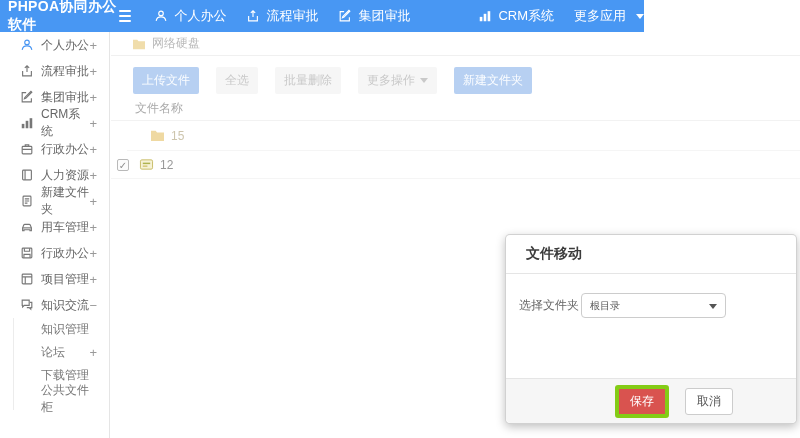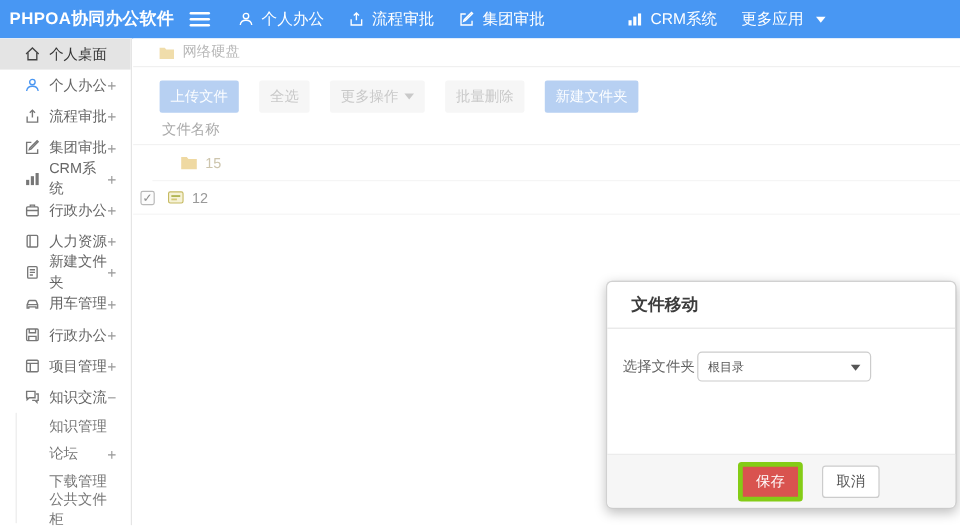--- a/index.html
+++ b/index.html
@@ -1,21 +1,21 @@
 <!DOCTYPE html>
 <html><head>
 <meta charset="utf-8">
 <style>
   * { margin:0; padding:0; box-sizing:border-box; }
   html,body { background:#fff; }
   body { font-family:"Liberation Sans","DejaVu Sans",sans-serif; }
   .app { position:relative; width:800px; height:438px; overflow:hidden; background:#fff; }
 
   
-  .topbar { position:absolute; top:0; left:0; width:800px; height:32px; background:#4897f3; display:flex; align-items:center; color:#fff; }
+  .topbar { position:absolute; top:0; left:0; width:644px; height:32px; background:#4897f3; display:flex; align-items:center; color:#fff; }
   .logo { margin-left:8px; width:150px; font-size:14px; font-weight:bold; letter-spacing:.3px; }
   .hamburger { width:17px; display:flex; flex-direction:column; gap:3px; cursor:pointer; }
   .hamburger span { display:block; height:2px; background:#fff; border-radius:1px; }
   .topnav { display:flex; align-items:center; margin-left:23px; gap:20px; }
   .topnav-item { display:flex; align-items:center; gap:6px; font-size:13px; cursor:pointer; white-space:nowrap; }
   .topnav-item.crm { margin-left:48px; }
   .topnav-item svg { display:block; }
   .caret { width:0; height:0; border-left:4px solid transparent; border-right:4px solid transparent; border-top:5px solid #fff; margin-left:4px; }
 
   
@@ -113,30 +113,20 @@
         <span>CRM系统</span>
       </div>
       <div class="topnav-item">
         <span>更多应用</span>
         <span class="caret"></span>
       </div>
     </div>
   </div>
 
   <div class="sidebar">
-    <div class="side-item active">
-      <span class="sicon">
-          <svg viewBox="0 0 16 16" fill="none" stroke="currentColor" stroke-width="1.3">
-            <path d="M2 8l6-5.7L14 8"></path>
-            <path d="M3.8 6.8v6.7h8.4V6.8"></path>
-          </svg>
-        </span>
-      <span>个人桌面</span>
-      <span class="expand"></span>
-    </div>
     <div class="side-item">
       <span class="sicon blue">
           <svg viewBox="0 0 16 16" fill="none" stroke="currentColor" stroke-width="1.3">
             <circle cx="8" cy="5" r="2.6"></circle>
             <path d="M2.5 13.5C3 10 6 9 8 9s5 1 5.5 4.5"></path>
           </svg>
         </span>
       <span>个人办公</span>
       <span class="expand">+</span>
     </div>
@@ -264,25 +254,25 @@
     <div class="breadcrumb">
       <svg width="14" height="12" viewBox="0 0 16 14">
           <path d="M1 2h5l1.5 1.7H15V13H1z" fill="#f0ddab"></path>
         </svg>
       <span>网络硬盘</span>
     </div>
 
     <div class="toolbar">
       <button class="btn btn-blue">上传文件</button>
       <button class="btn btn-gray">全选</button>
+      <button class="btn btn-gray">批量删除</button>
       <button class="btn btn-gray">
         <span>更多操作</span>
         <span class="caret-gray"></span>
       </button>
-      <button class="btn btn-gray">批量删除</button>
       <button class="btn btn-blue">新建文件夹</button>
     </div>
 
     <div class="file-table">
       <div class="ft-header">
         <span>文件名称</span>
       </div>
       <div class="ft-row r1 faded">
         <svg class="ficon" width="15" height="13" viewBox="0 0 16 14">
             <path d="M1 2h5l1.5 1.7H15V13H1z" fill="#efd9a2"></path>

